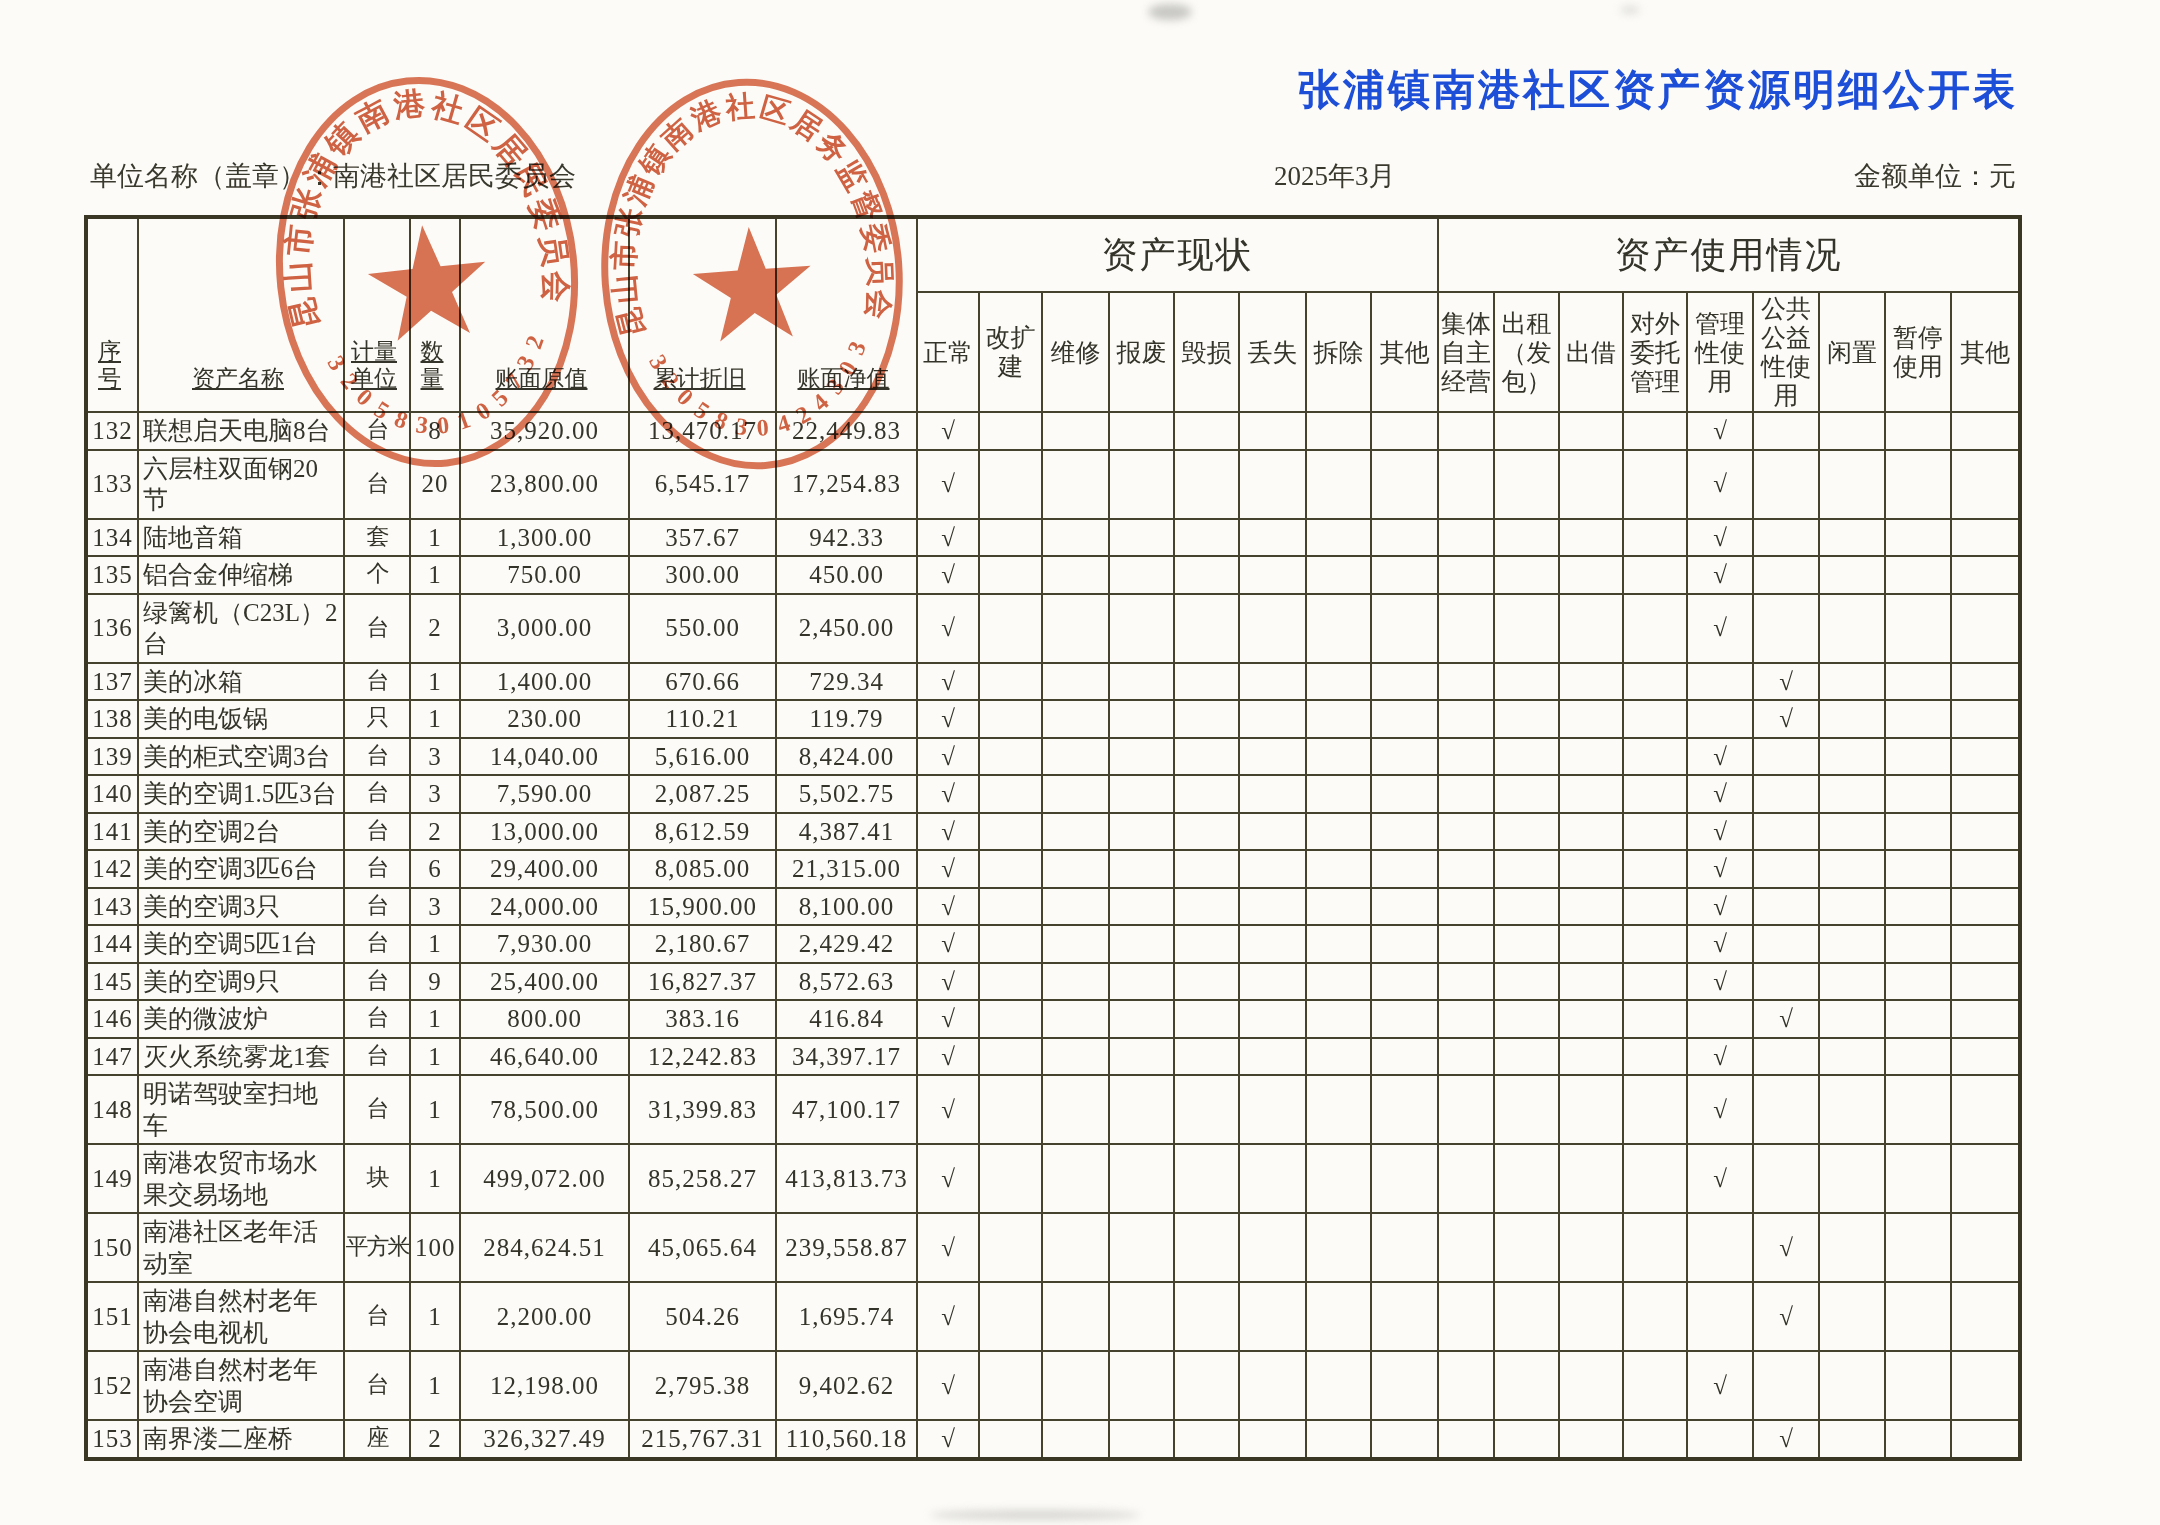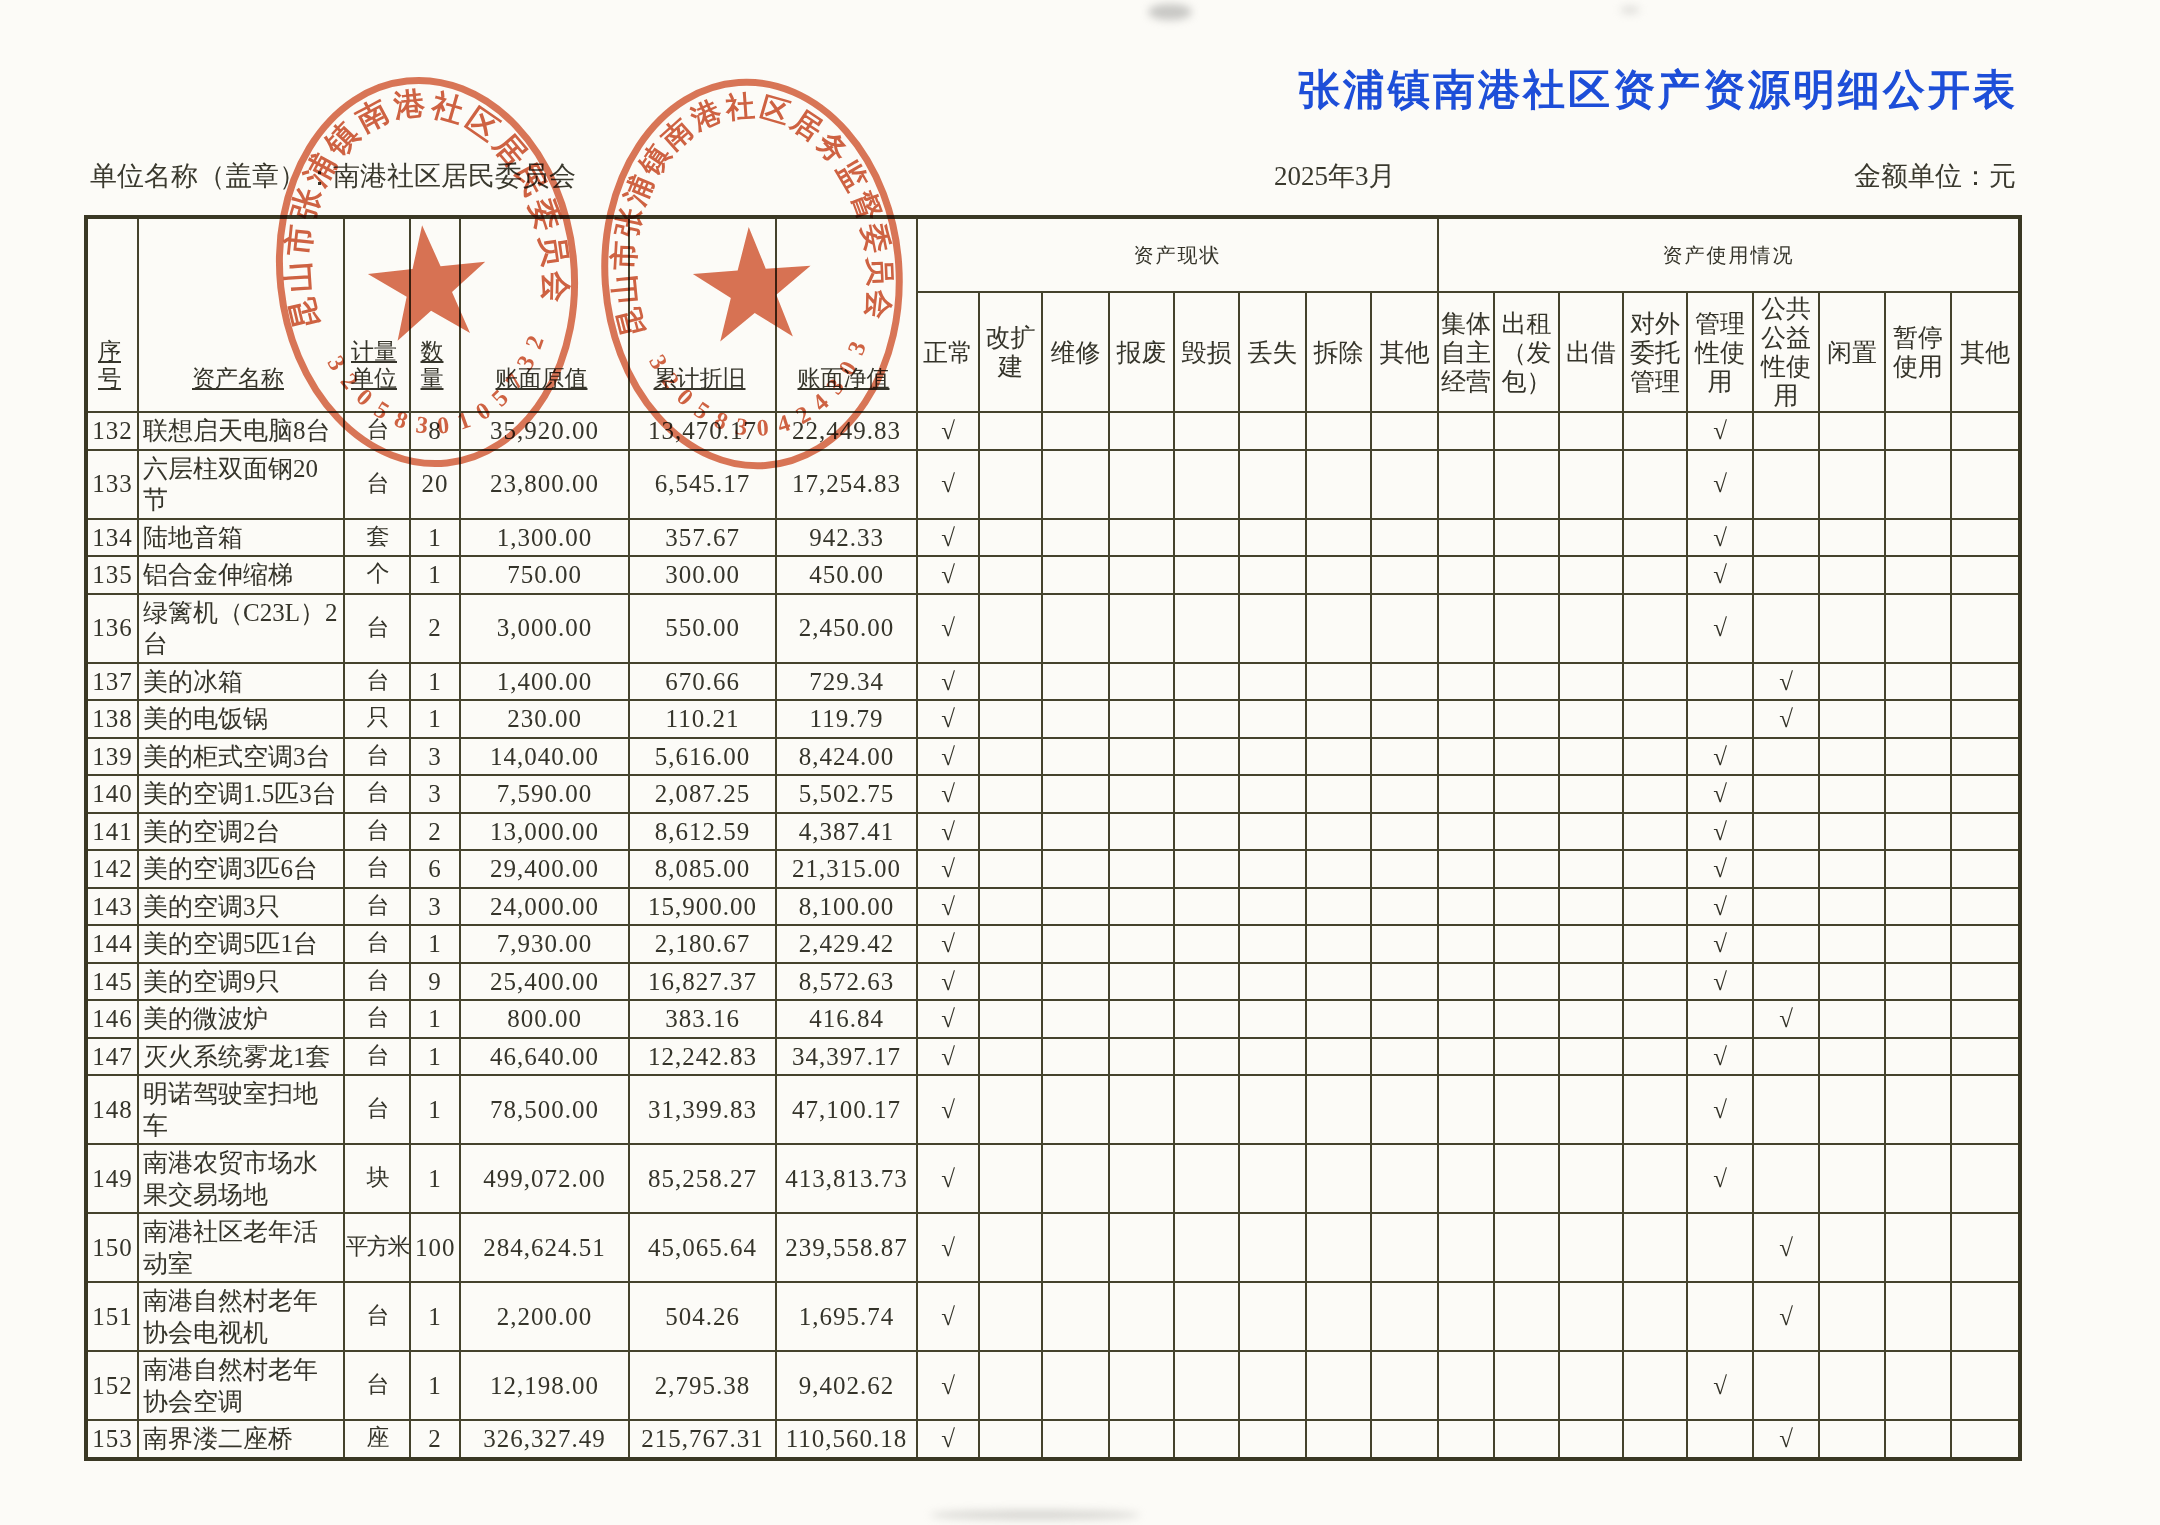--- a/index.html
+++ b/index.html
@@ -26,21 +26,21 @@
     font-weight:normal;
     color:#35342a;
     overflow:hidden;
   }
   tr.group-row{height:75px;}
   tr.sub-row{height:120px;}
   th.fixed-h{
     font-size:23px;vertical-align:bottom;padding:0 8px 18px 2px;
     line-height:1.2;word-break:break-all;text-decoration:underline;
   }
-  th.group-h{font-size:20px;letter-spacing:2px;vertical-align:middle;}
+  th.group-h{font-size:36px;letter-spacing:2px;vertical-align:middle;}
   th.sub-h{
     font-size:25px;line-height:1.16;vertical-align:middle;
     padding:1px;word-break:break-all;
   }
   tr.data-row{height:28px;}
   td{font-size:25px;line-height:1.26;text-align:center;vertical-align:middle;padding:2px 4px;}
   td.c-name{text-align:left;padding-left:4px;word-break:break-all;}
   td.c-unit{padding:0;font-size:23px;letter-spacing:-2px;white-space:nowrap;}
   td.c-num{letter-spacing:1px;}
   td.c-check{font-size:25px;color:#4a493c;padding:0;}

